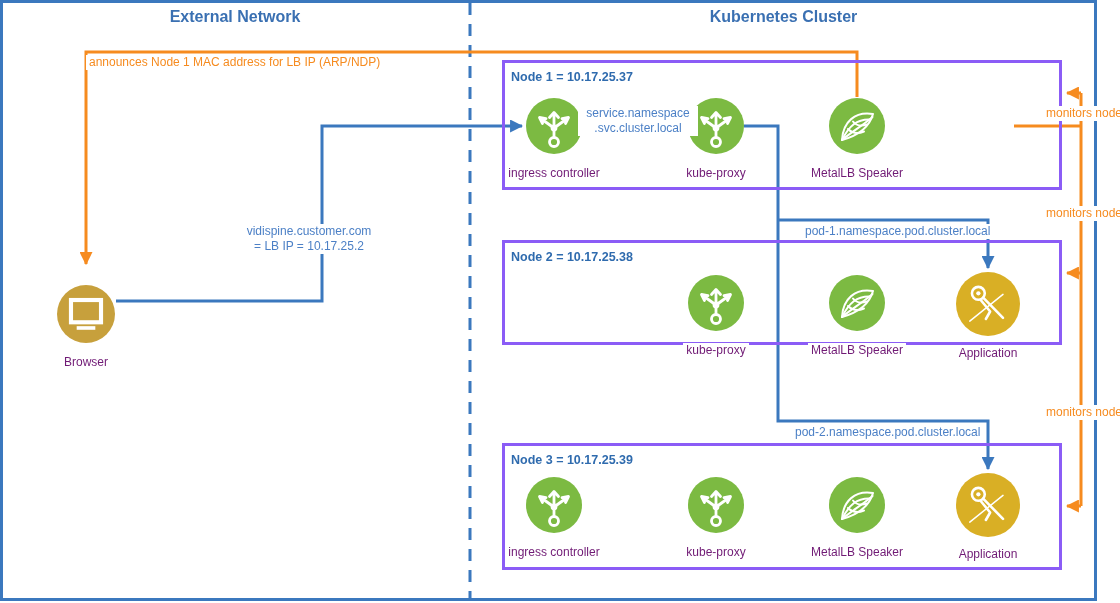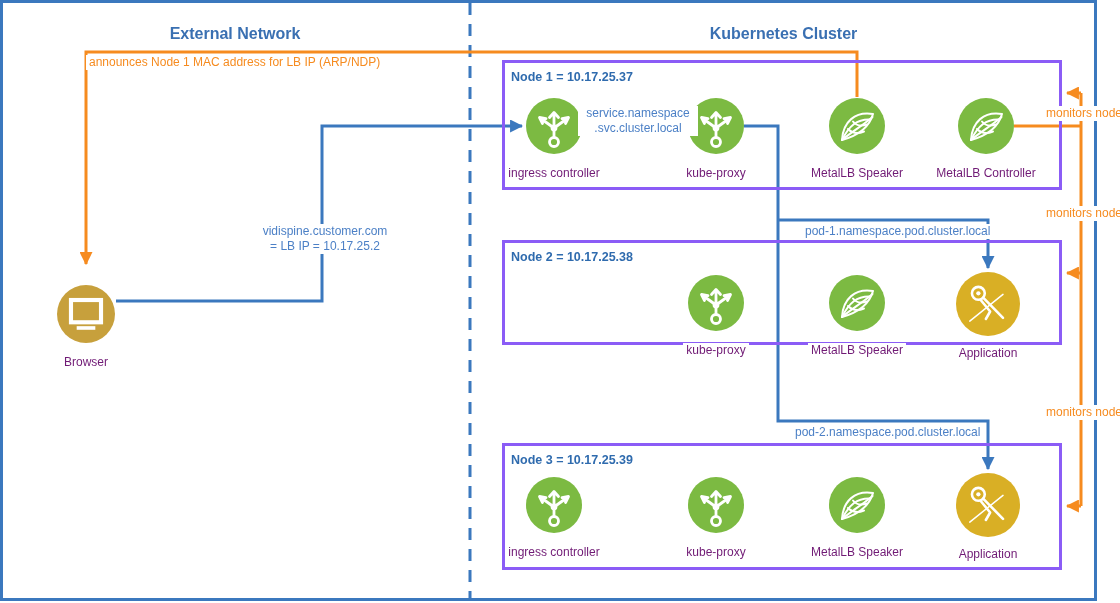--- a/index.html
+++ b/index.html
@@ -1,21 +1,21 @@
 <!DOCTYPE html>
 <html><head>
 <meta charset="utf-8">
 <style>
   html,body{margin:0;padding:0;background:#fff;}
   #canvas{position:relative;width:1120px;height:603px;overflow:hidden;
           font-family:"Liberation Sans", sans-serif;background:#fff;}
   .outer{position:absolute;left:0;top:0;width:1097px;height:601px;
          border:3px solid #3B78BE;box-sizing:border-box;}
   svg.overlay{position:absolute;left:0;top:0;}
-  .half-title{position:absolute;top:25px;text-align:center;
+  .half-title{position:absolute;top:8px;text-align:center;
               font-size:16px;font-weight:bold;color:#3A70B2;}
   .nodebox{position:absolute;border:3px solid #8b5cf6;box-sizing:border-box;}
   .node-title{position:absolute;left:6px;top:7px;font-size:12.5px;
               font-weight:bold;color:#2F6BAE;white-space:nowrap;}
   .comp{position:absolute;width:120px;display:flex;flex-direction:column;
         align-items:center;}
   .circle{border-radius:50%;display:flex;align-items:center;justify-content:center;}
   .circle.green{width:56px;height:56px;background:#7CBA42;}
   .circle.gold{width:64px;height:64px;background:#D9AF25;}
   .circle.goldb{width:58px;height:58px;background:#C7A03C;}
@@ -133,28 +133,20 @@
     <span class="comp-label">kube-proxy</span>
   </div>
   <div class="comp" style="left:797px;top:98px">
     <div class="circle green">
       <svg viewBox="-28 -28 56 56" width="56" height="56">
           <use href="#i-metallb"></use>
         </svg>
     </div>
     <span class="comp-label">MetalLB Speaker</span>
   </div>
-  <div class="comp" style="left:926px;top:98px">
-    <div class="circle green">
-      <svg viewBox="-28 -28 56 56" width="56" height="56">
-          <use href="#i-metallb"></use>
-        </svg>
-    </div>
-    <span class="comp-label">MetalLB Controller</span>
-  </div>
 
   <div class="comp" style="left:656px;top:275px">
     <div class="circle green">
       <svg viewBox="-28 -28 56 56" width="56" height="56">
           <use href="#i-svc"></use>
         </svg>
     </div>
     <span class="comp-label">kube-proxy</span>
   </div>
   <div class="comp" style="left:797px;top:275px">
@@ -202,21 +194,21 @@
     <div class="circle gold">
       <svg viewBox="-28 -28 56 56" width="60" height="60">
           <use href="#i-app"></use>
         </svg>
     </div>
     <span class="comp-label" style="margin-top:10px">Application</span>
   </div>
 
   <div class="lbl orange" style="left:86px;top:55px">announces Node 1 MAC address for LB IP (ARP/NDP)</div>
 
-  <div class="lbl blue center" style="left:242px;top:204px;width:160px">
+  <div class="lbl blue center" style="left:226px;top:204px;width:160px">
     <span>vidispine.customer.com</span><br>
     <span>= LB IP = 10.17.25.2</span>
   </div>
 
   <div class="lbl blue center" style="left:578px;top:86px;width:114px">
     <span>service.namespace</span><br>
     <span>.svc.cluster.local</span>
   </div>
 
   <div class="lbl blue" style="left:802px;top:204px">pod-1.namespace.pod.cluster.local</div>

